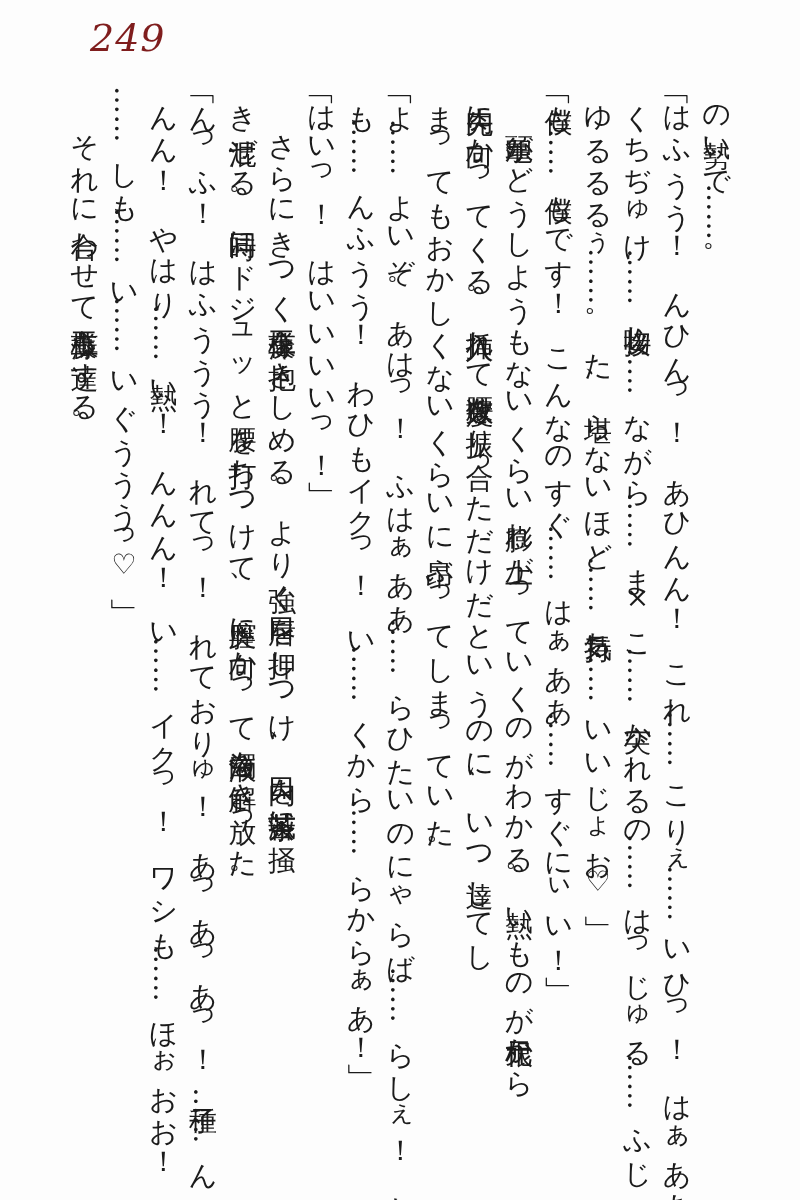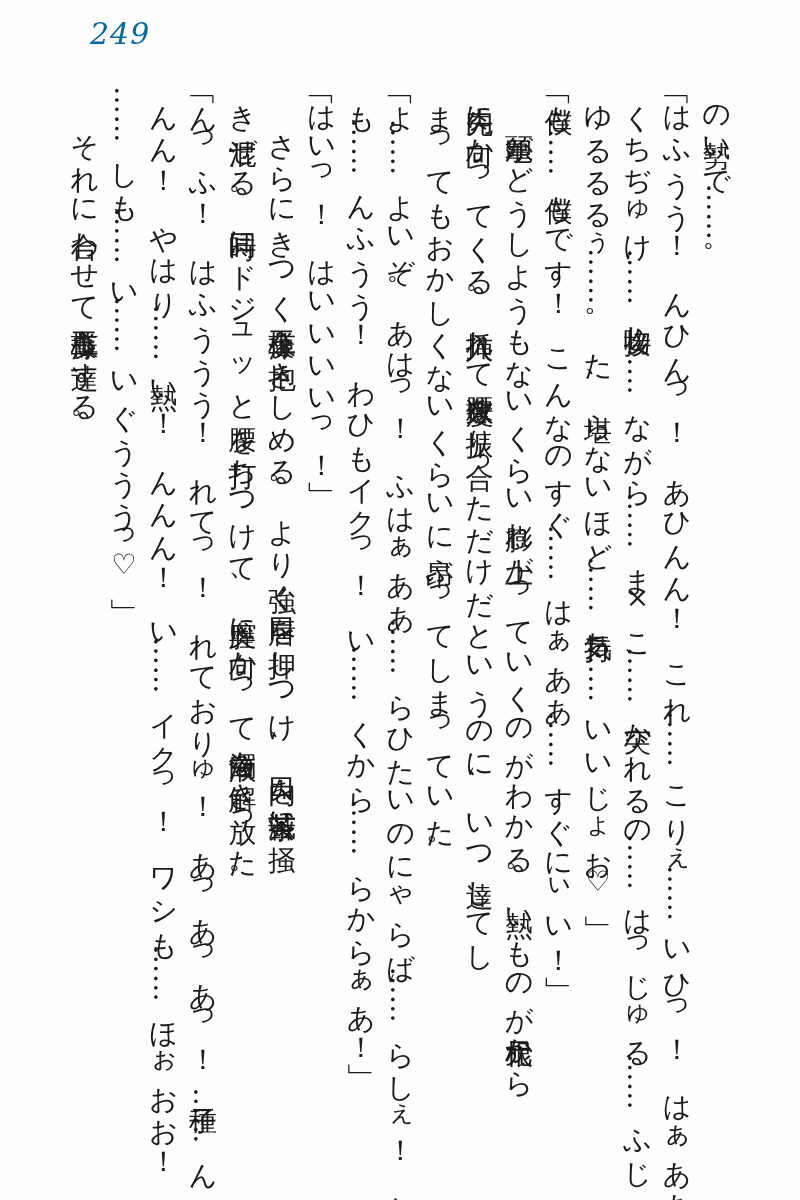--- a/index.html
+++ b/index.html
@@ -13,24 +13,24 @@
     height: 1200px;
     background: #fdfdfd;
     overflow: hidden;
     font-family: "DejaVu Serif", "Liberation Serif", serif;
     color: #1b1b1b;
   }
   .page-number {
     position: absolute;
     top: 16px;
     left: 90px;
-    font-size: 30px;
+    font-size: 38px;
     font-style: italic;
     letter-spacing: 1px;
-    color: #0369a1;
+    color: #7f1d1d;
   }
   .text-block {
     position: absolute;
     top: 86px;
     right: 64px;
     height: 1084px;
     writing-mode: vertical-rl;
     text-orientation: mixed;
     font-size: 28px;
     letter-spacing: 0.4px;

